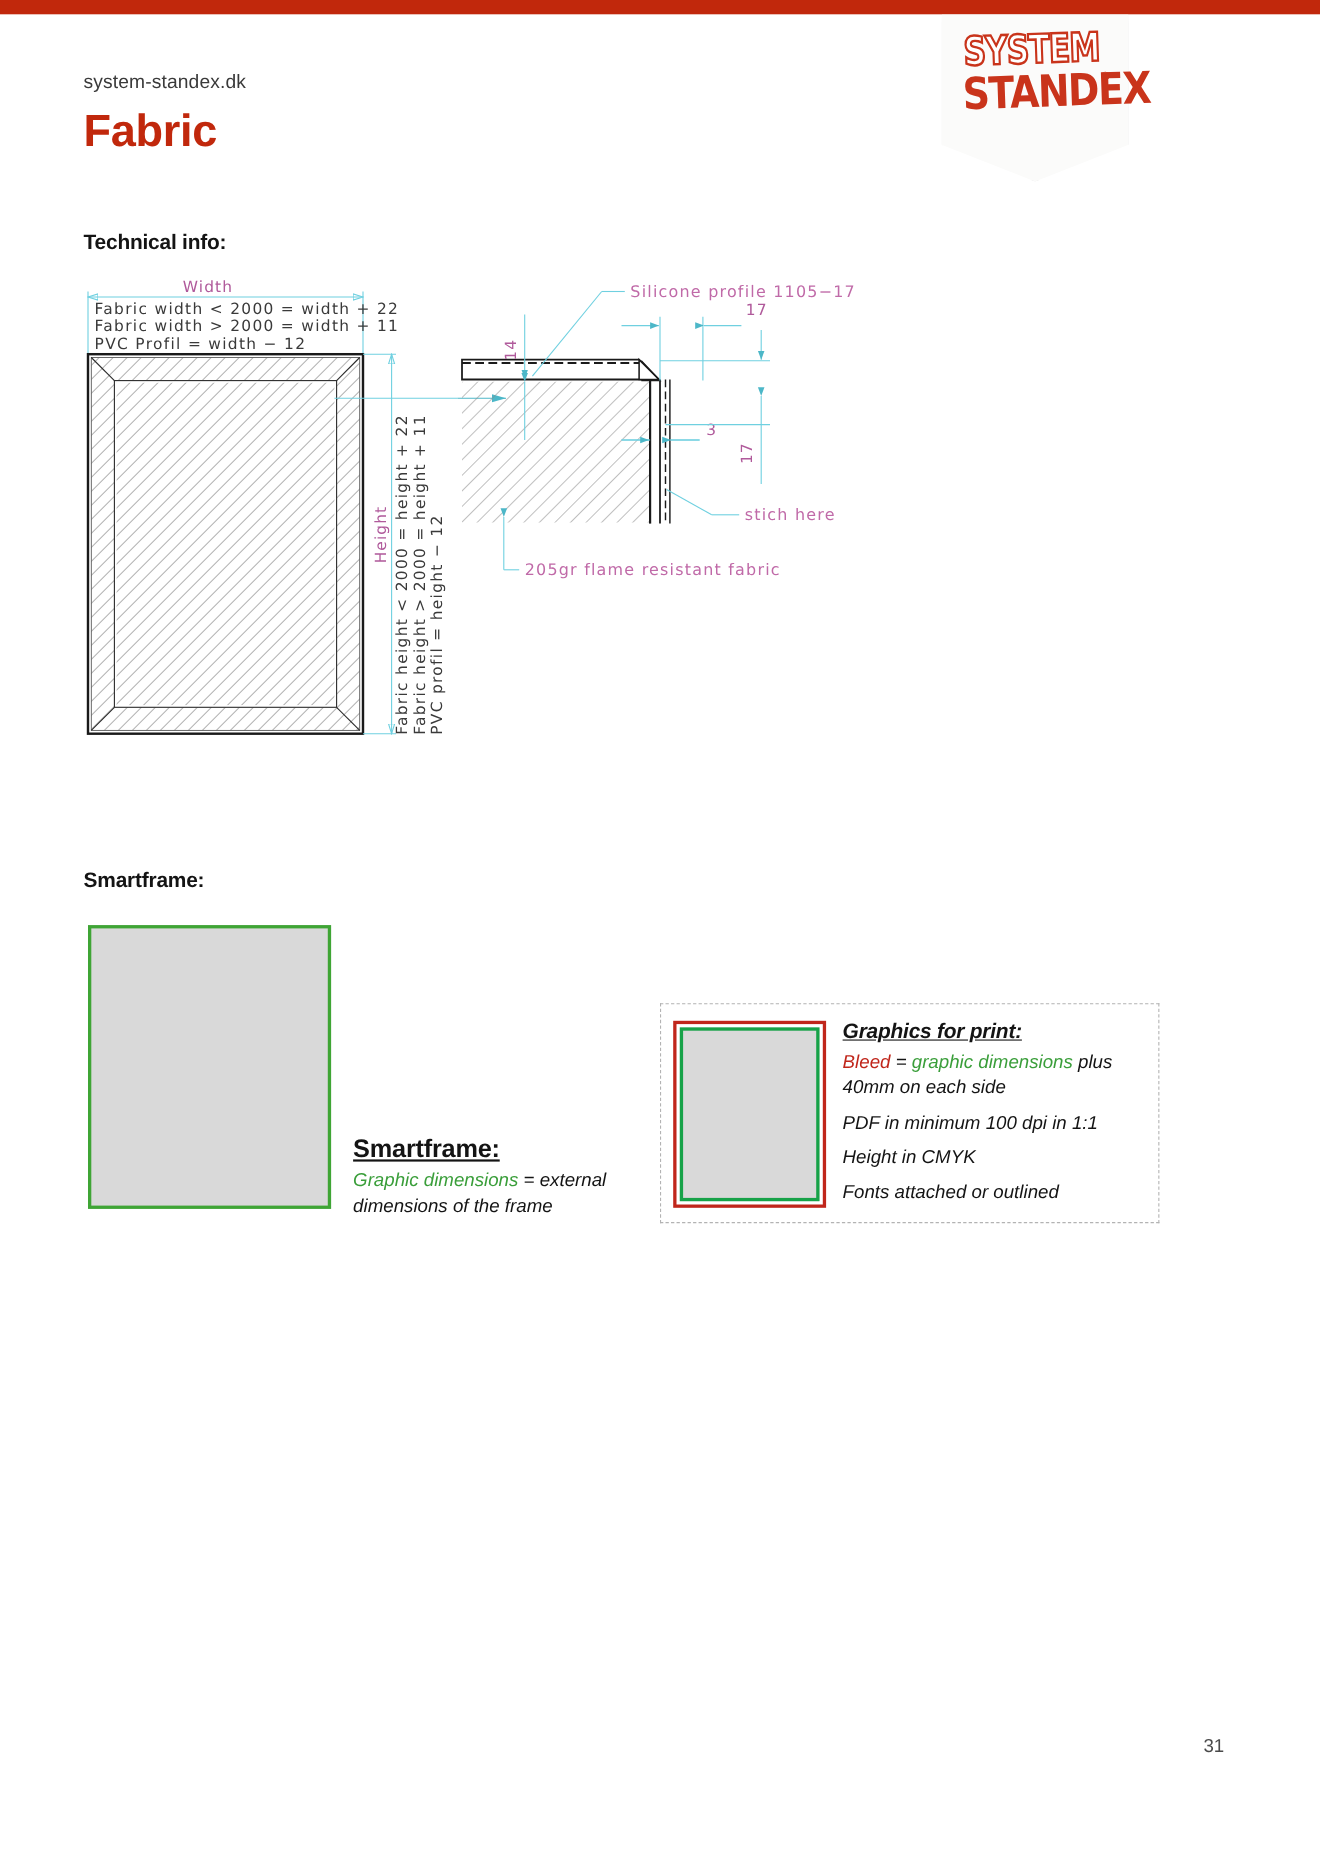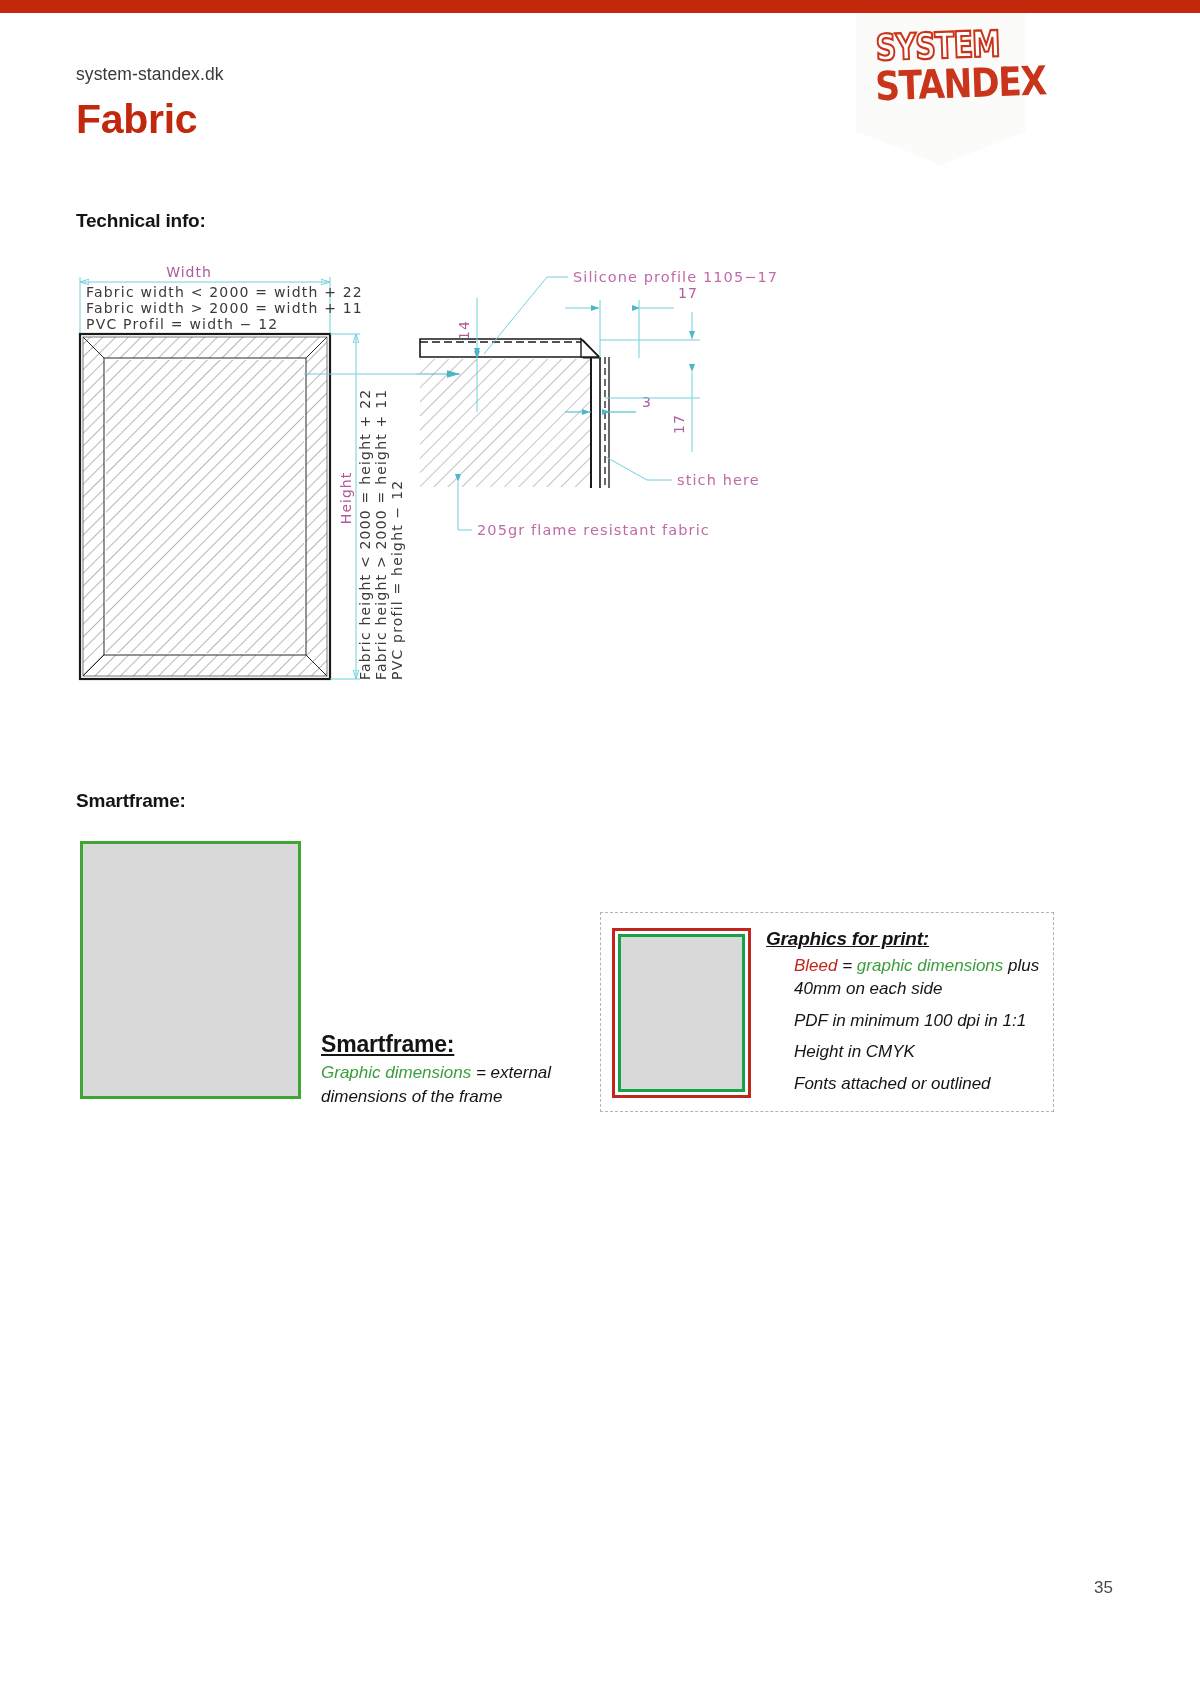--- a/index.html
+++ b/index.html
@@ -105,21 +105,21 @@
     color: #141414;
     letter-spacing: -0.2px;
   }
   #tech-heading { left: 76px; top: 210px; }
   #print-heading { left: 76px; top: 790px; }
 
   
   .drawing {
     position: absolute;
     left: 60px;
-    top: 252px;
+    top: 240px;
     width: 720px;
     height: 450px;
   }
   .drawing svg { display: block; }
 
   
   .smartframe-box {
     position: absolute;
     left: 80px;
     top: 841px;
@@ -194,21 +194,20 @@
     letter-spacing: -0.2px;
     display: block;
     margin-bottom: 4px;
   }
   .gfp-line {
     font-size: 17px;
     line-height: 1.38;
     color: #141414;
     display: block;
     margin-bottom: 8px;
-    margin-left: 28px;
   }
 
   
   .page-number {
     position: absolute;
     left: 1094px;
     top: 1578px;
     font-size: 17px;
     color: #4a4a4a;
   }
@@ -391,13 +390,13 @@
   <div class="gfp-frame-inner"></div>
 </div>
 <div class="gfp-text">
   <span class="gfp-title">Graphics for print:</span>
   <span class="gfp-line"><span class="red-text">Bleed</span><span> = </span><span class="green-text">graphic dimensions</span><span> plus 40mm on each side</span></span>
   <span class="gfp-line">PDF in minimum 100 dpi in 1:1</span>
   <span class="gfp-line">Height in CMYK</span>
   <span class="gfp-line">Fonts attached or outlined</span>
 </div>
 
-<div class="page-number">35</div>
+<div class="page-number">31</div>
 
 </body></html>

